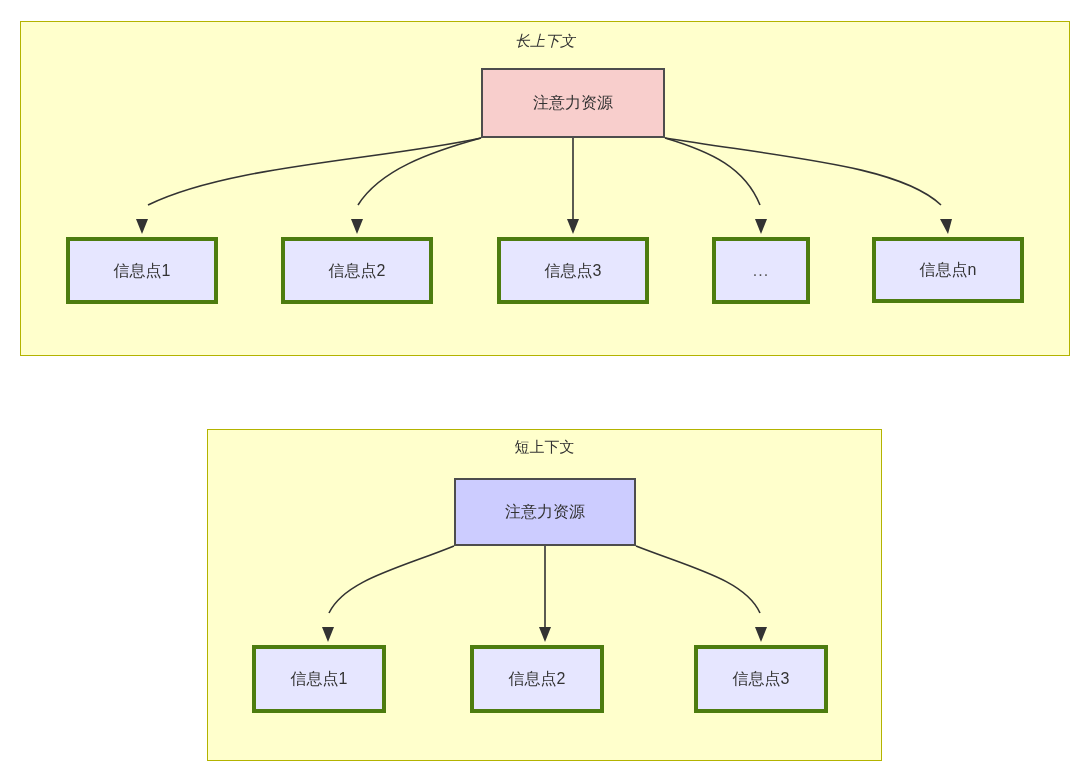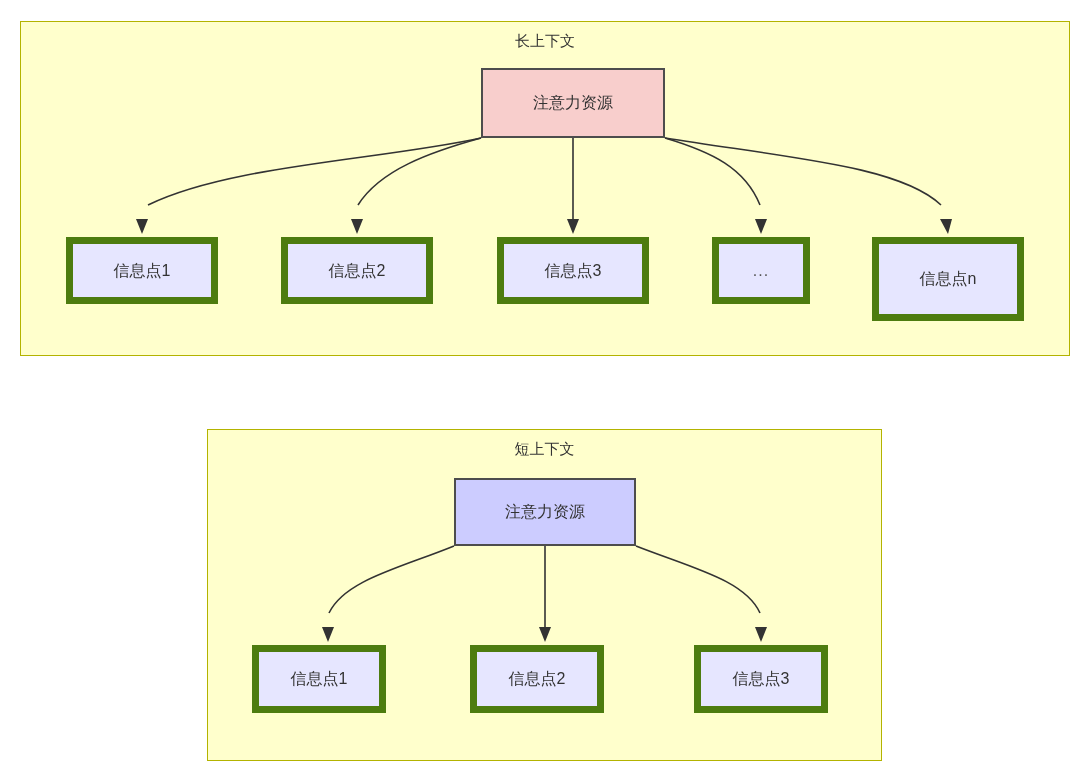--- a/index.html
+++ b/index.html
@@ -24,39 +24,40 @@
     position: absolute;
     background: #ffffcc;
     border: 1px solid #b3b300;
     box-sizing: border-box;
   }
   #panel-long {
     left: 20px;
     top: 21px;
     width: 1050px;
     height: 335px;
+    font-style: italic;
   }
   #panel-short {
     left: 207px;
     top: 429px;
     width: 675px;
     height: 332px;
   }
   .panel-title {
     position: absolute;
     left: 0;
     width: 100%;
     text-align: center;
     font-size: 15px;
     color: #333333;
     line-height: 1.2;
     white-space: nowrap;
   }
   #title-long { top: 10px; }
-  #title-short { top: 10px; }
+  #title-short { top: 10px; font-family: Liberation Mono, monospace; }
 
   .node {
     position: absolute;
     box-sizing: border-box;
     display: flex;
     align-items: center;
     justify-content: center;
     font-size: 16px;
     color: #333333;
     text-align: left;
@@ -66,21 +67,21 @@
   .node-root-pink {
     background: #f8cecc;
     border: 2px solid #4d4d4d;
   }
   .node-root-blue {
     background: #ccccff;
     border: 2px solid #4d4d4d;
   }
   .node-leaf {
     background: #e6e6ff;
-    border: 7px solid #4d7c0f;
+    border: 4px solid #4d7c0f;
     font-size: 16px;
   }
   .node-leaf.ellipsis {
     color: #555555;
     letter-spacing: 1px;
   }
 
   svg.edges {
     position: absolute;
     left: 0; top: 0;
@@ -139,21 +140,21 @@
   </div>
 
   <div class="node node-leaf" style="left:497px; top:237px; width:152px; height:67px;">
     <span>信息点3</span>
   </div>
 
   <div class="node node-leaf ellipsis" style="left:712px; top:237px; width:98px; height:67px;">
     <span>...</span>
   </div>
 
-  <div class="node node-leaf" style="left:872px; top:237px; width:152px; height:84px;">
+  <div class="node node-leaf" style="left:872px; top:237px; width:152px; height:66px;">
     <span>信息点n</span>
   </div>
 
   <div class="panel" id="panel-short">
     <div class="panel-title" id="title-short">短上下文</div>
   </div>
 
   <svg class="edges" id="edges-short">
 
     <path d="M 454,546 C 400,568 345,580 329,613"></path>

